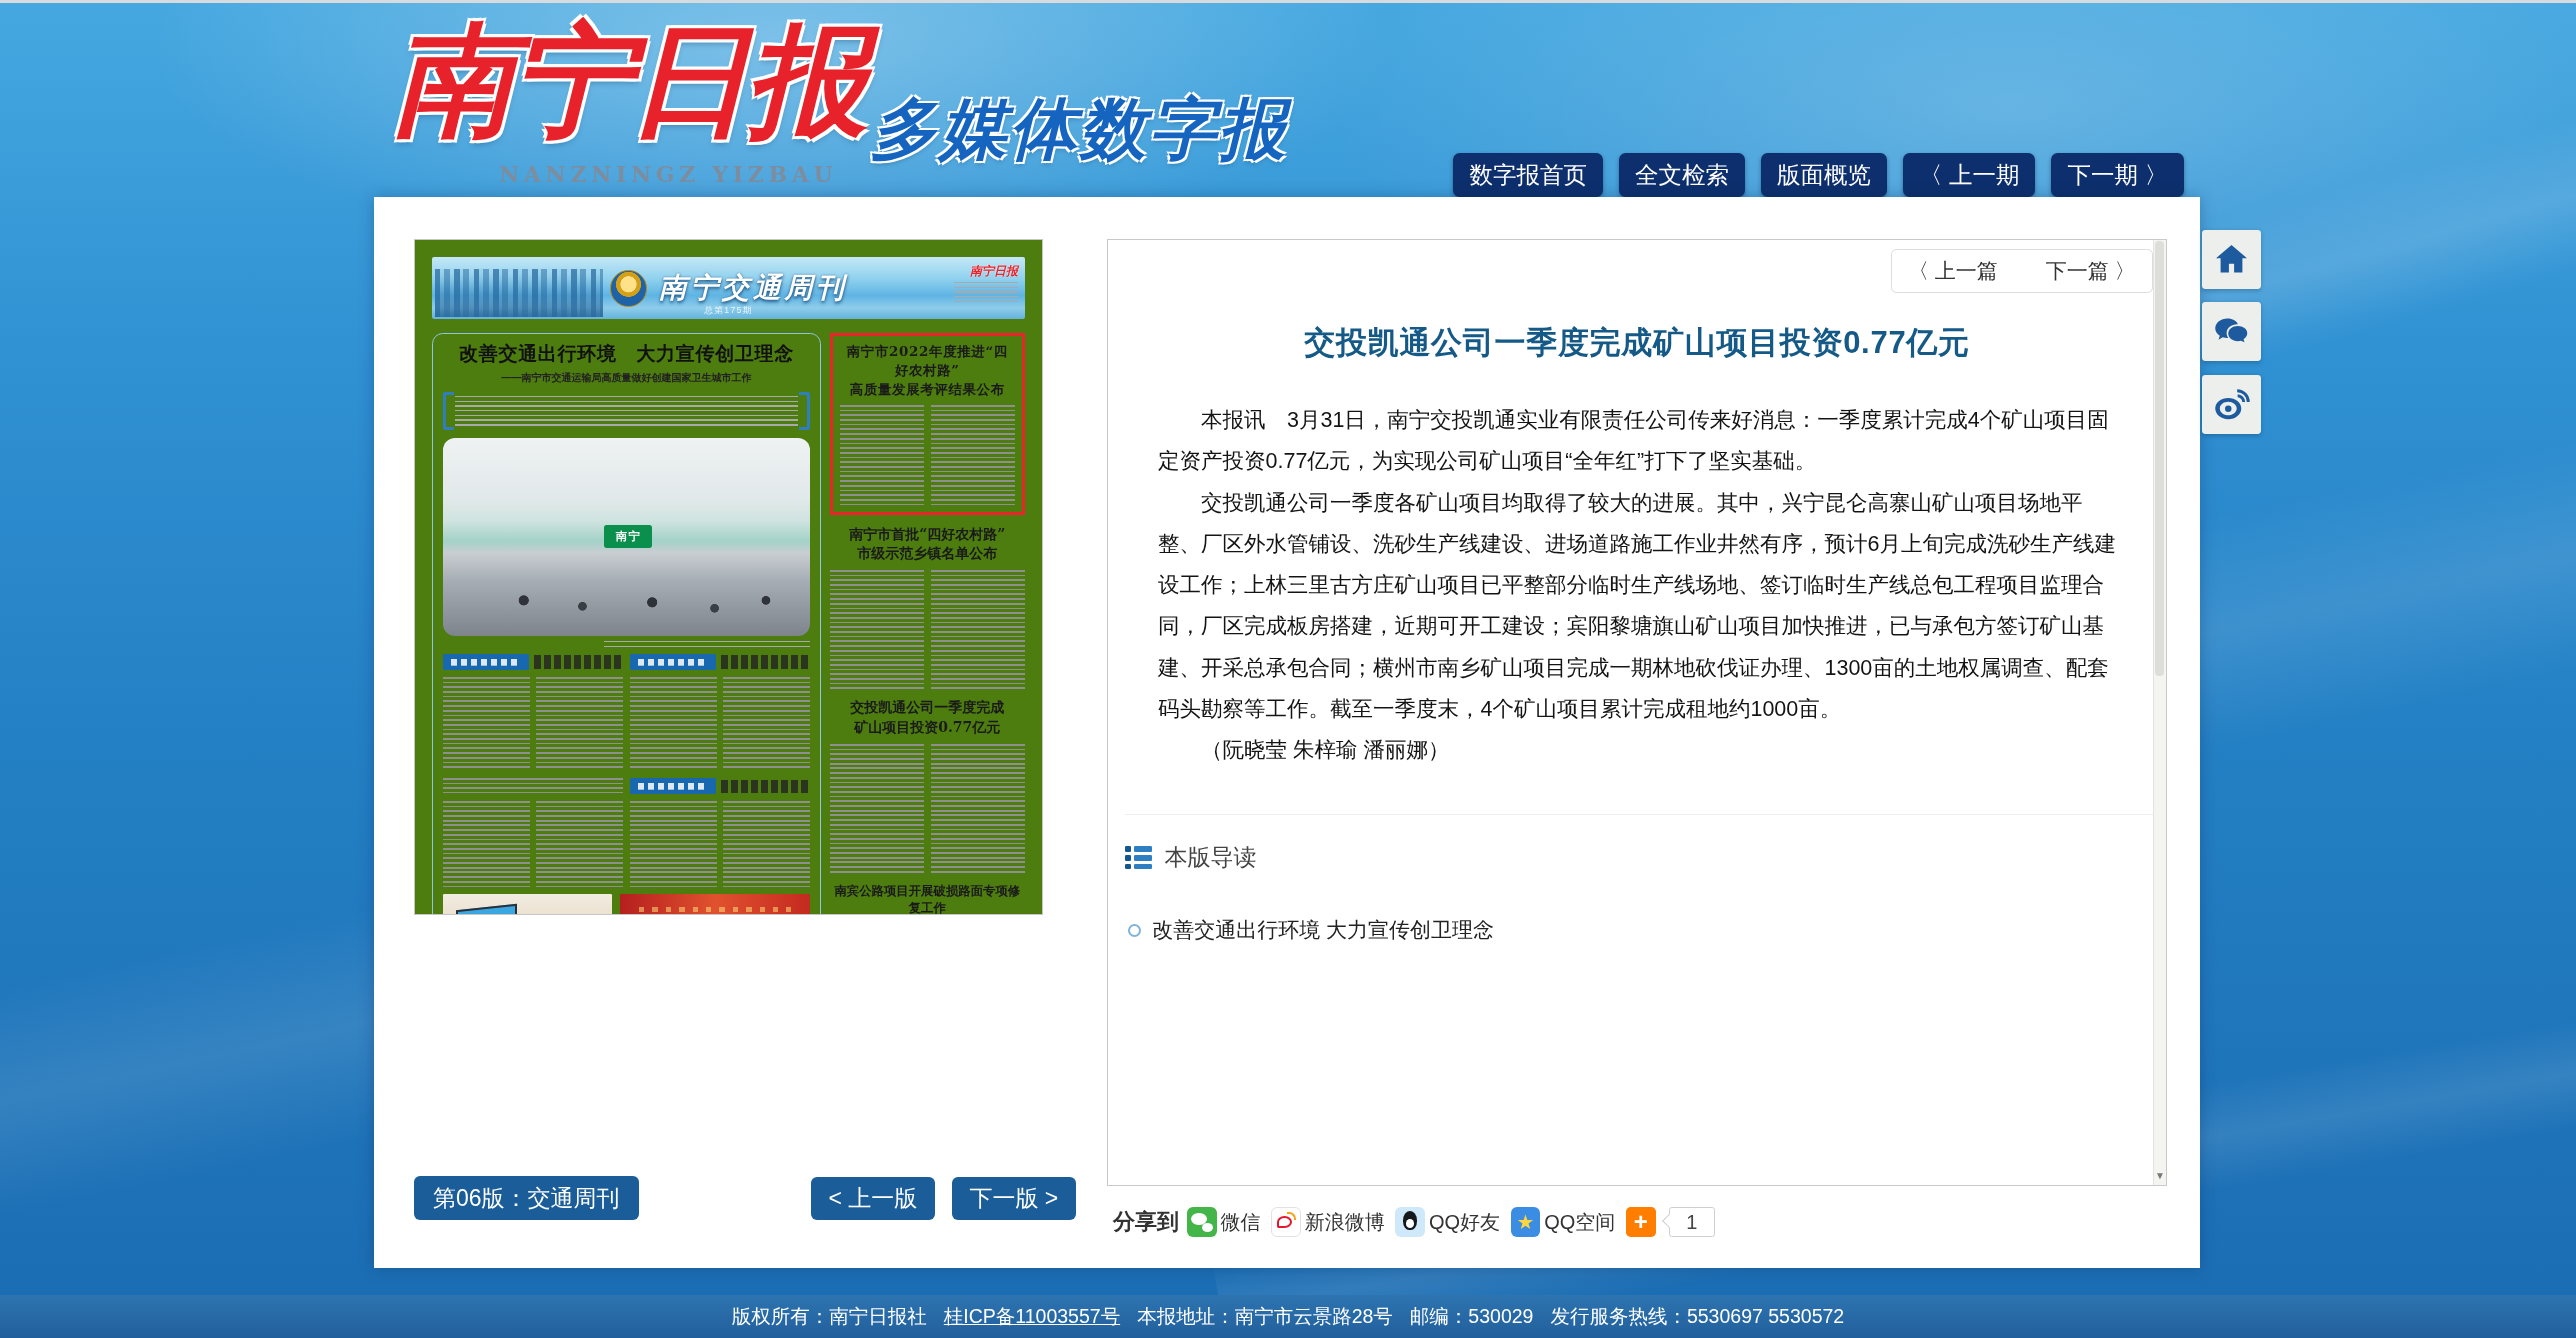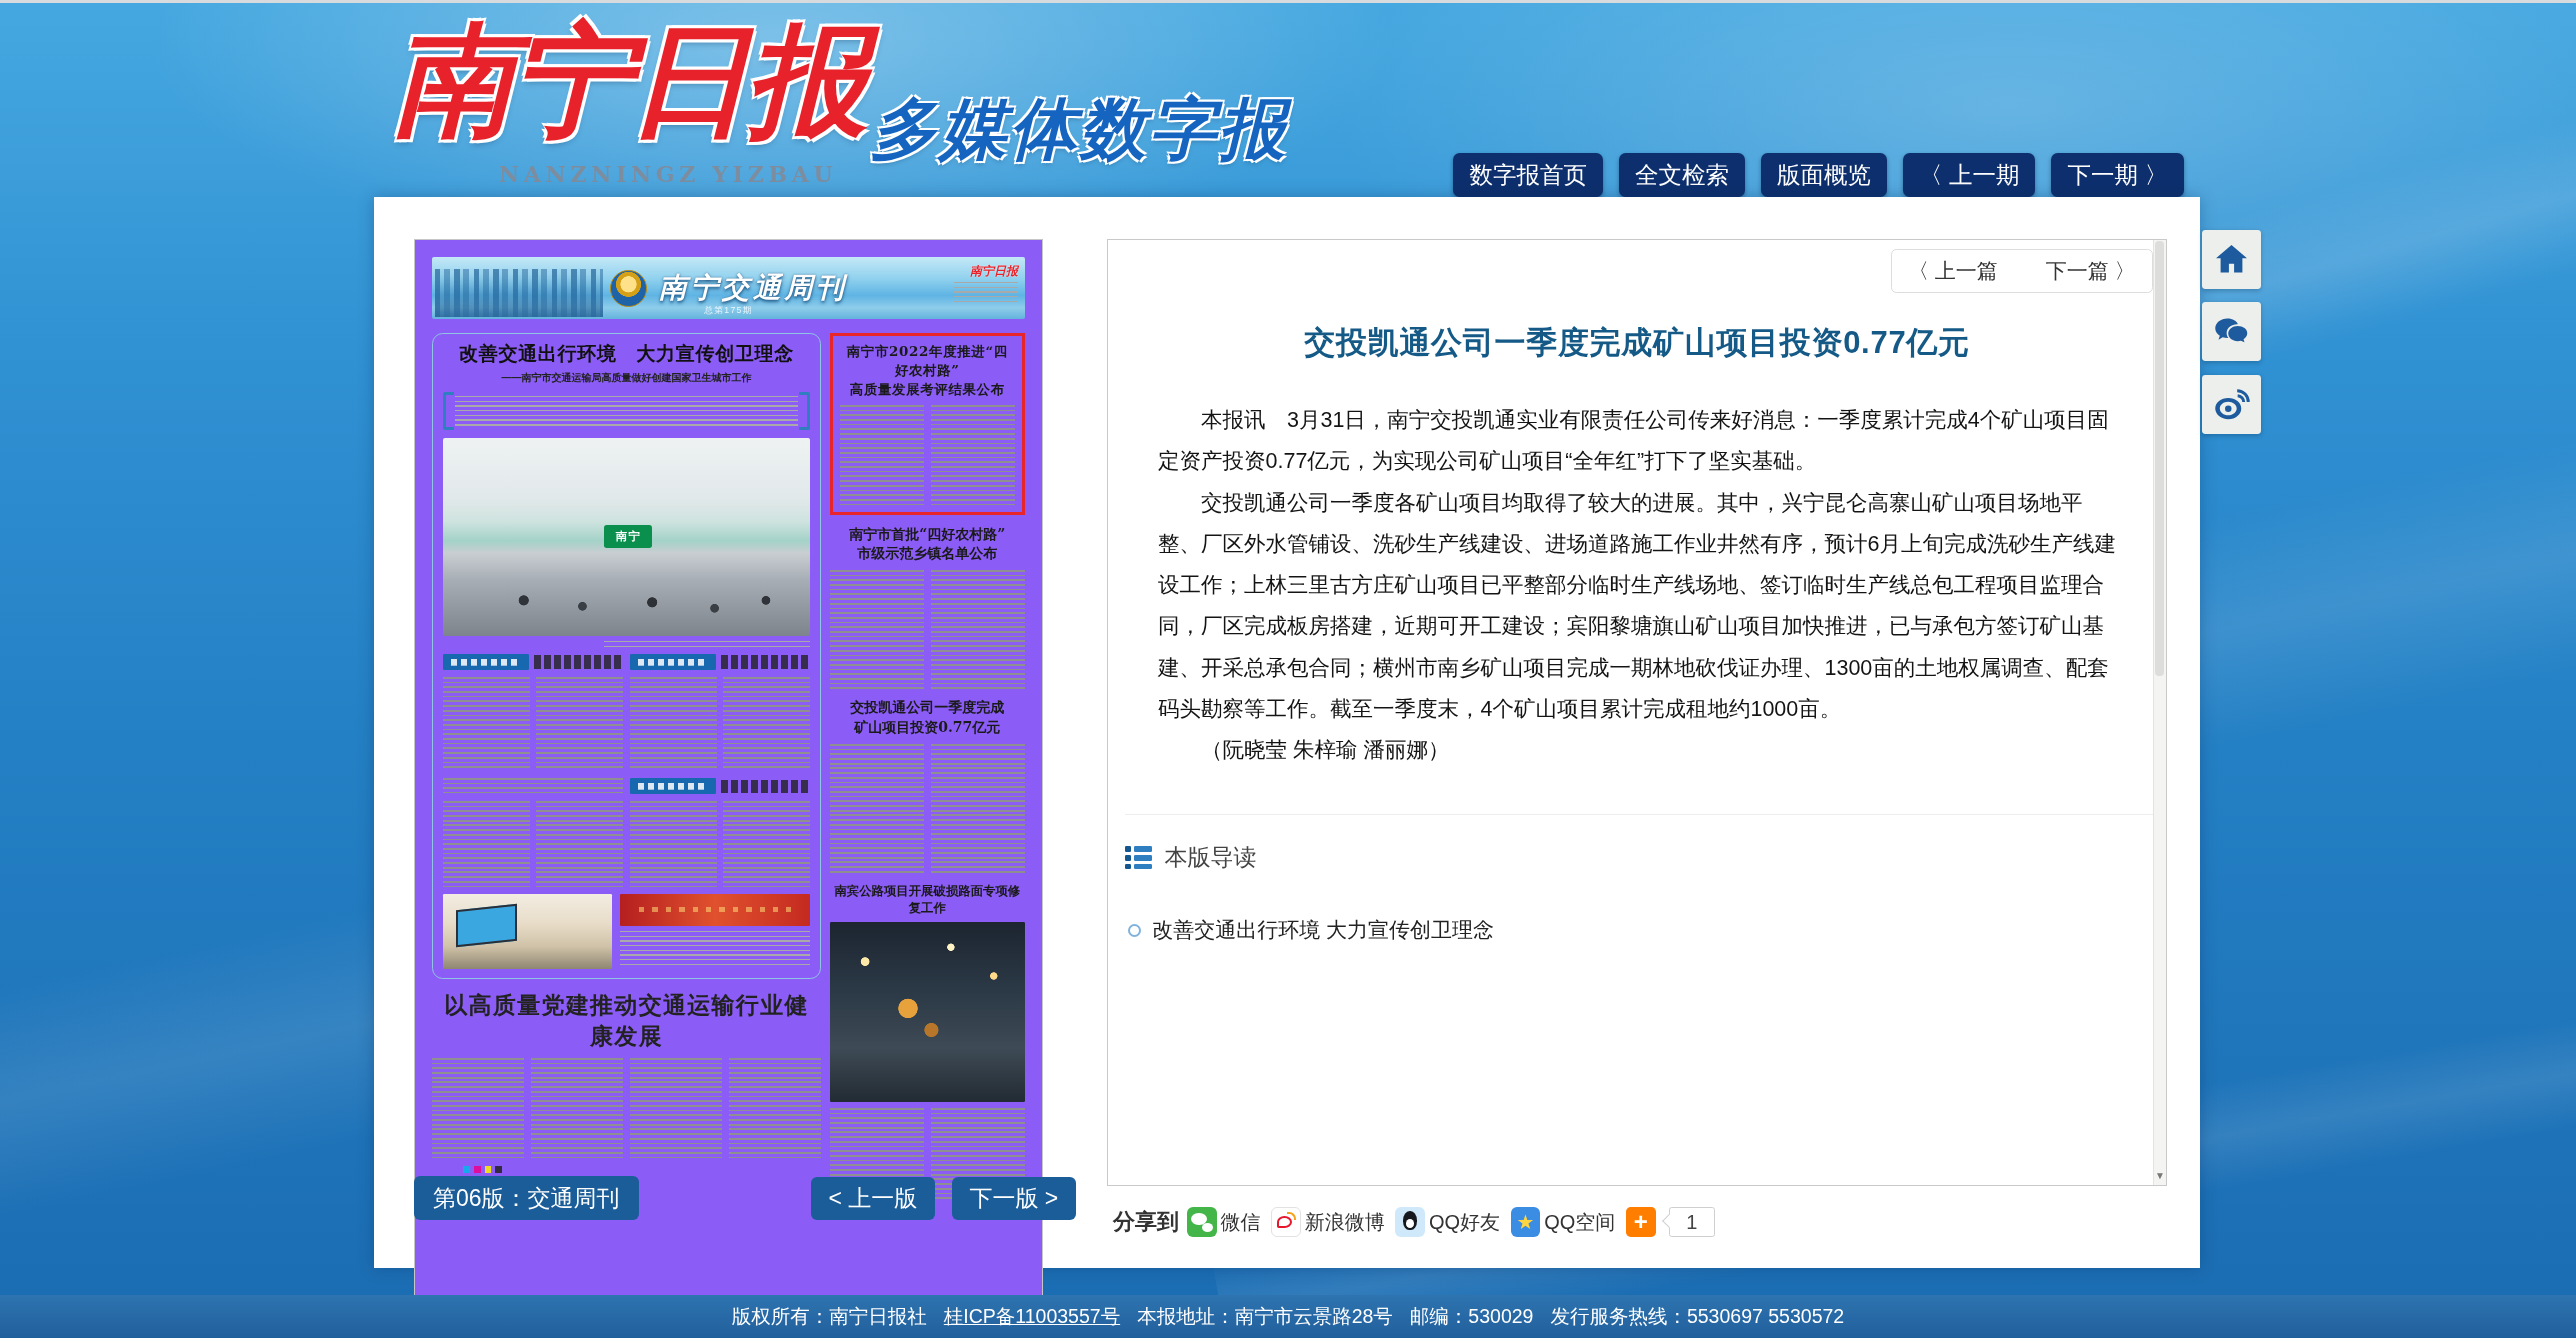--- a/index.html
+++ b/index.html
@@ -32,22 +32,22 @@
     text-shadow:-2px -2px 0 #fff,2px -2px 0 #fff,-2px 2px 0 #fff,2px 2px 0 #fff,0 3.4px 5.4px rgba(0,40,80,.3);}
   .topnav{position:absolute;top:153px;right:392px;display:flex;gap:16px;}
   .topnav .btn{background:#0d2f6d;color:#fff;font-size:23.5px;padding:6px 16px;border-radius:6.7px;
     box-shadow:0 2px 4px rgba(0,20,60,.4);white-space:nowrap;cursor:pointer;}
 
   
   .main{position:absolute;left:374px;top:197px;width:1826px;height:1071px;background:#fff;
     box-shadow:0 0 14.8px rgba(0,40,90,.30);}
 
   
-  .np-card{position:absolute;left:40px;top:42px;width:629px;height:1098px;border:0.7px solid #c6c6c6;
-    box-sizing:border-box;background:#8b5cf6;padding:17.4px;overflow:hidden;}
+  .np-card{position:absolute;left:40px;top:42px;width:629px;height:676px;border:0.7px solid #c6c6c6;
+    box-sizing:border-box;background:#4d7c0f;padding:17.4px;overflow:hidden;}
   .np-banner{position:relative;height:62px;border-radius:2px;overflow:hidden;
     background:linear-gradient(180deg,#c4e8f7 0%,#90d1ee 35%,#5fb4e4 62%,#8ecdea 82%,#64b2dd 100%);}
   .skyline{position:absolute;left:2.7px;bottom:2.7px;width:168px;height:48px;opacity:.8;
     background:
       linear-gradient(180deg,transparent 0 10%,rgba(40,110,160,.18) 32%,rgba(30,95,150,.55) 70%,rgba(25,85,140,.85) 100%),
       repeating-linear-gradient(90deg,rgba(30,95,150,.85) 0 5.4px,rgba(130,190,220,.25) 5.4px 8.7px,rgba(30,95,150,.6) 8.7px 14.8px,rgba(160,205,232,.2) 14.8px 19.5px);}
   .np-banner-center{position:absolute;left:0;right:0;top:0;bottom:0;display:flex;align-items:center;justify-content:center;gap:12px;}
   .emblem{width:35px;height:35px;border-radius:50%;border:1.3px solid #b8860b;
     background:radial-gradient(circle at 50% 38%,#ffe18a 0 28%,#d4a017 30% 44%,#1e63a8 46% 100%);}
   .np-banner-title{font-weight:900;font-style:italic;font-size:28px;letter-spacing:3.4px;color:#fff;
@@ -65,21 +65,21 @@
   .bluebox{border:1.3px solid #8fc6e4;border-radius:10.7px;padding:9.4px;box-sizing:border-box;}
   .np-headline{font-size:19px;font-weight:900;color:#111;text-align:center;letter-spacing:0.7px;line-height:1.2;}
   .np-subhead{font-size:10px;font-weight:700;color:#222;text-align:center;margin-top:4.7px;}
   .bracketbox{position:relative;margin-top:7.4px;height:38px;padding:4px 12px;box-sizing:border-box;}
   .bracketbox::before,.bracketbox::after{content:"";position:absolute;top:0;bottom:0;width:8px;}
   .bracketbox::before{left:0;border:3.4px solid #2f7fc0;border-right:none;border-radius:2.7px 0 0 2.7px;}
   .bracketbox::after{right:0;border:3.4px solid #2f7fc0;border-left:none;border-radius:0 2.7px 2.7px 0;}
   .sim{background:repeating-linear-gradient(180deg,#8f8f8f 0 1.7px,transparent 1.7px 4.7px);}
   .sim.light{background:repeating-linear-gradient(180deg,#a9a9a9 0 1.3px,transparent 1.3px 4.7px);}
   .bracket-sim{width:100%;height:100%;}
-  .photo1{position:relative;margin-top:8px;height:198px;border-radius:2px;overflow:hidden;
+  .photo1{position:relative;margin-top:8px;height:198px;border-radius:12px;overflow:hidden;
     background:
       radial-gradient(circle at 22% 82%, #30343a 0 4.7px, transparent 5.4px),
       radial-gradient(circle at 38% 85%, #3a3f45 0 4px, transparent 4.7px),
       radial-gradient(circle at 57% 83%, #2e3237 0 4.7px, transparent 5.4px),
       radial-gradient(circle at 74% 86%, #3a3f45 0 4px, transparent 4.7px),
       radial-gradient(circle at 88% 82%, #30343a 0 4px, transparent 4.7px),
       linear-gradient(180deg,#eef2f3 0%,#e2e9ea 30%,#cfe3df 42%,#a3d2c8 52%,#c9ced2 58%,#a6adb4 72%,#7d848c 100%);}
   .photo1 .sign{position:absolute;left:44%;top:44%;width:48px;height:23px;background:#0a8f4d;border-radius:2.7px;
     color:#fff;font-size:11.4px;font-weight:700;display:flex;align-items:center;justify-content:center;letter-spacing:1.3px;}
   .caption-sim{margin-top:4.7px;height:6px;width:56%;margin-left:auto;}

